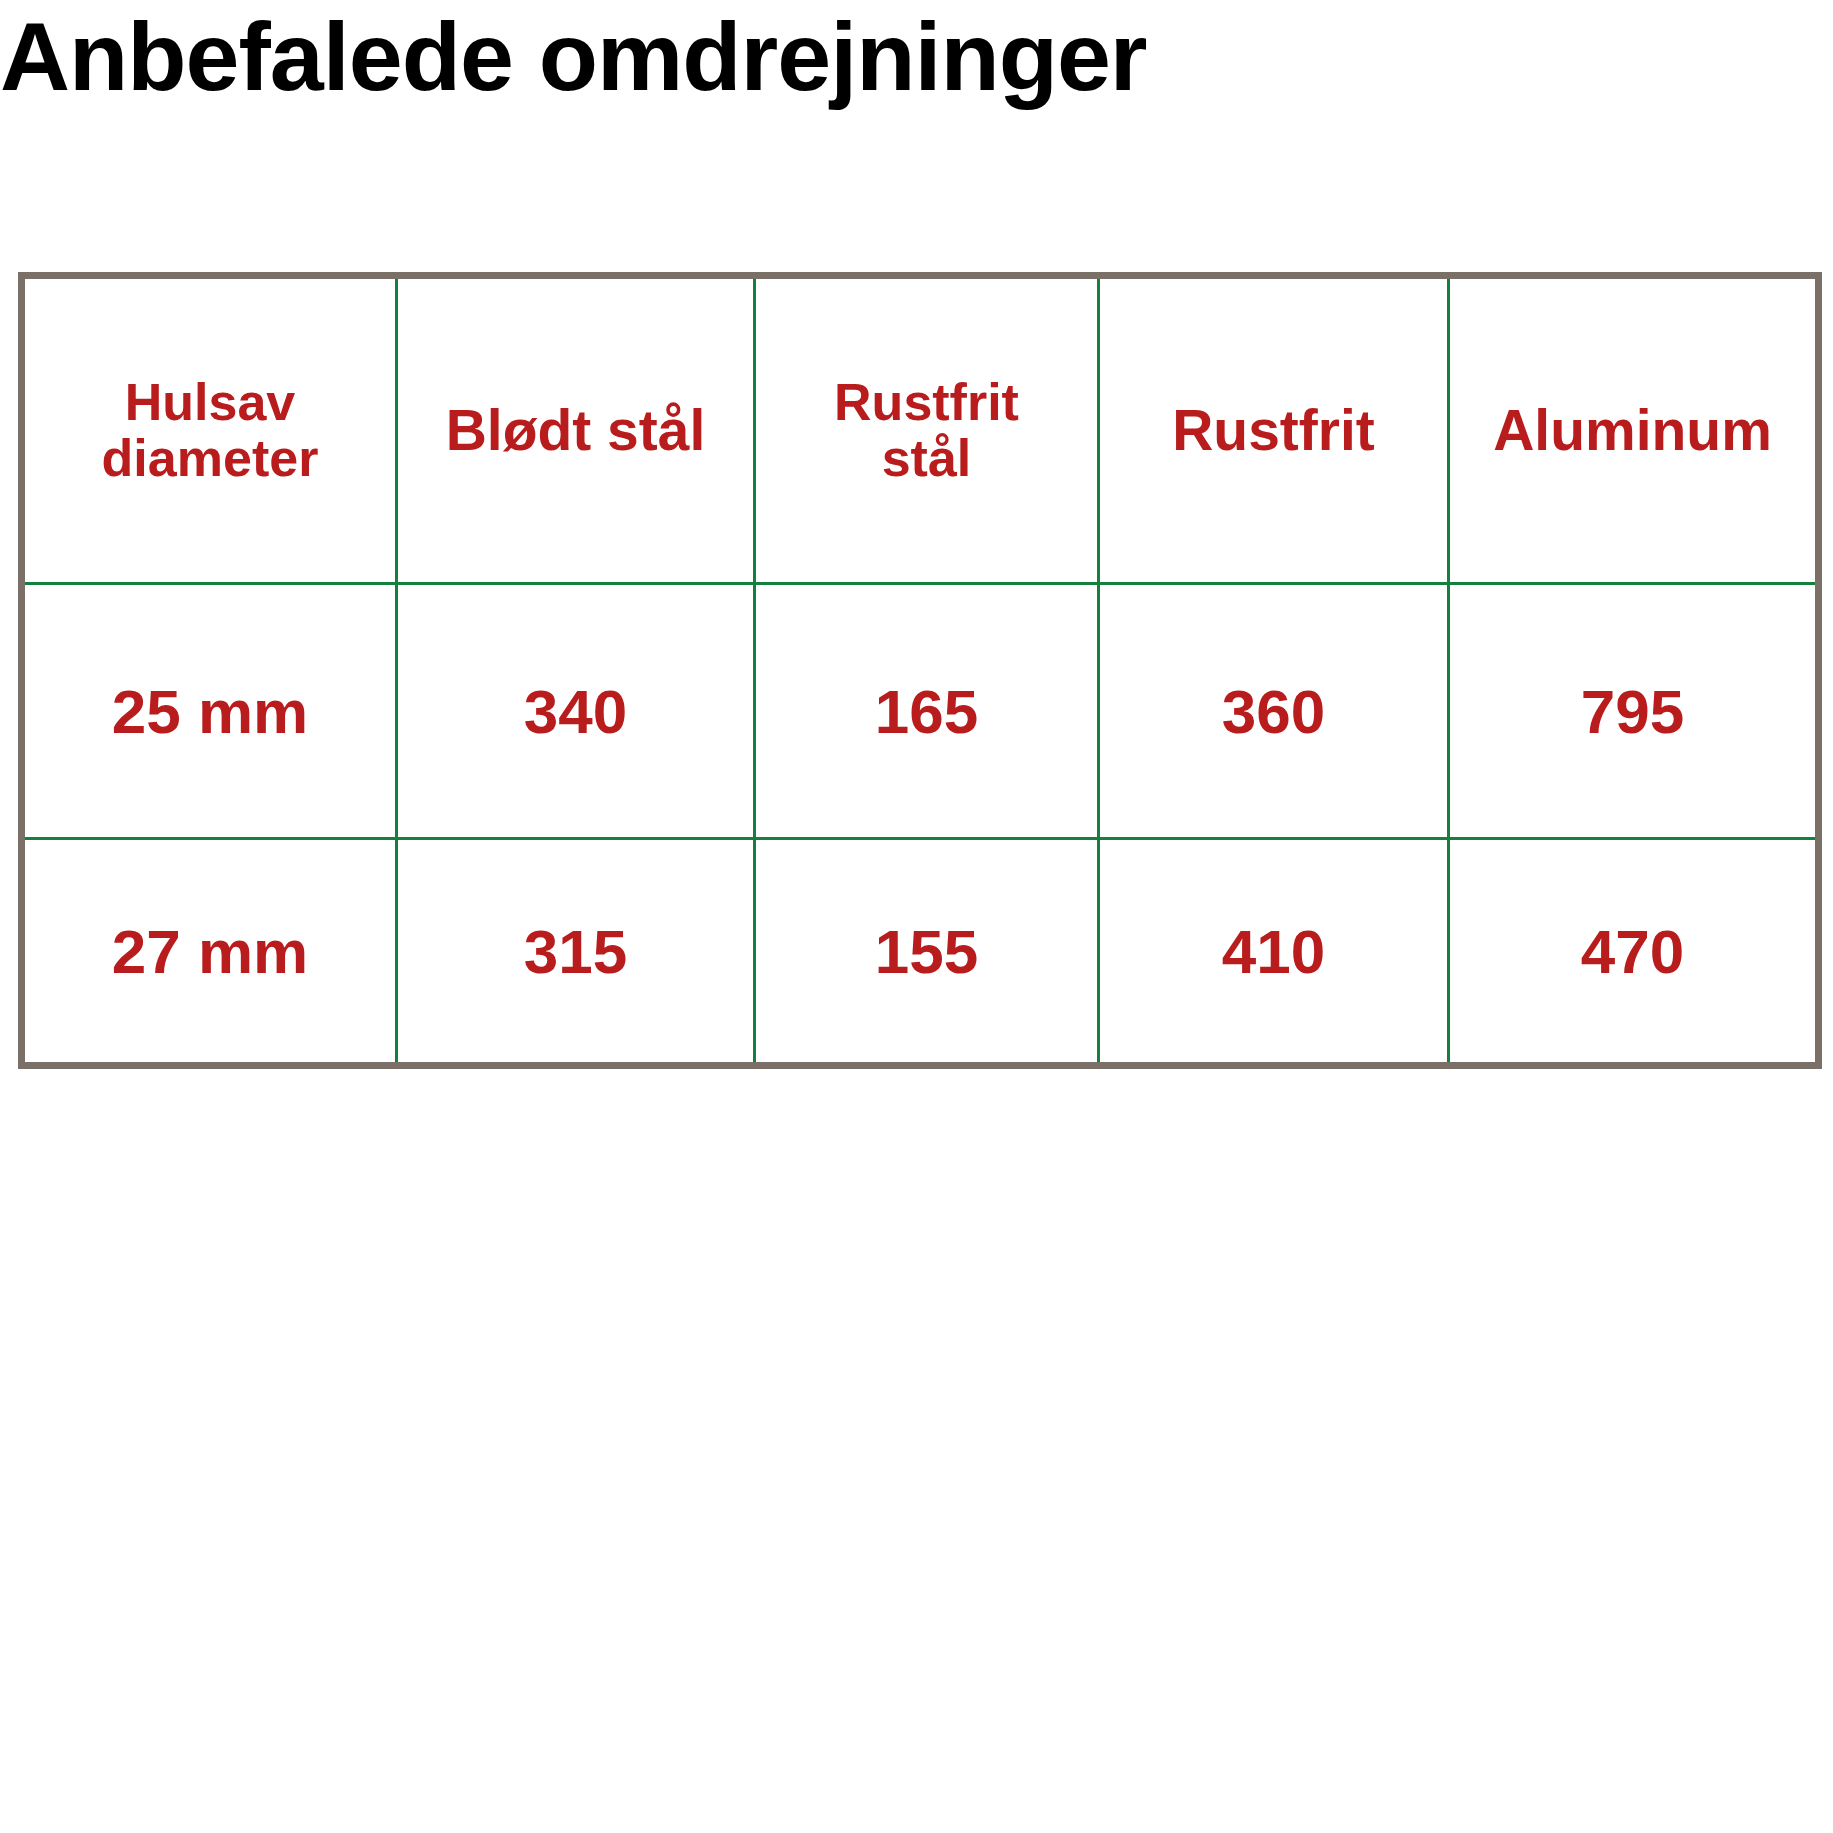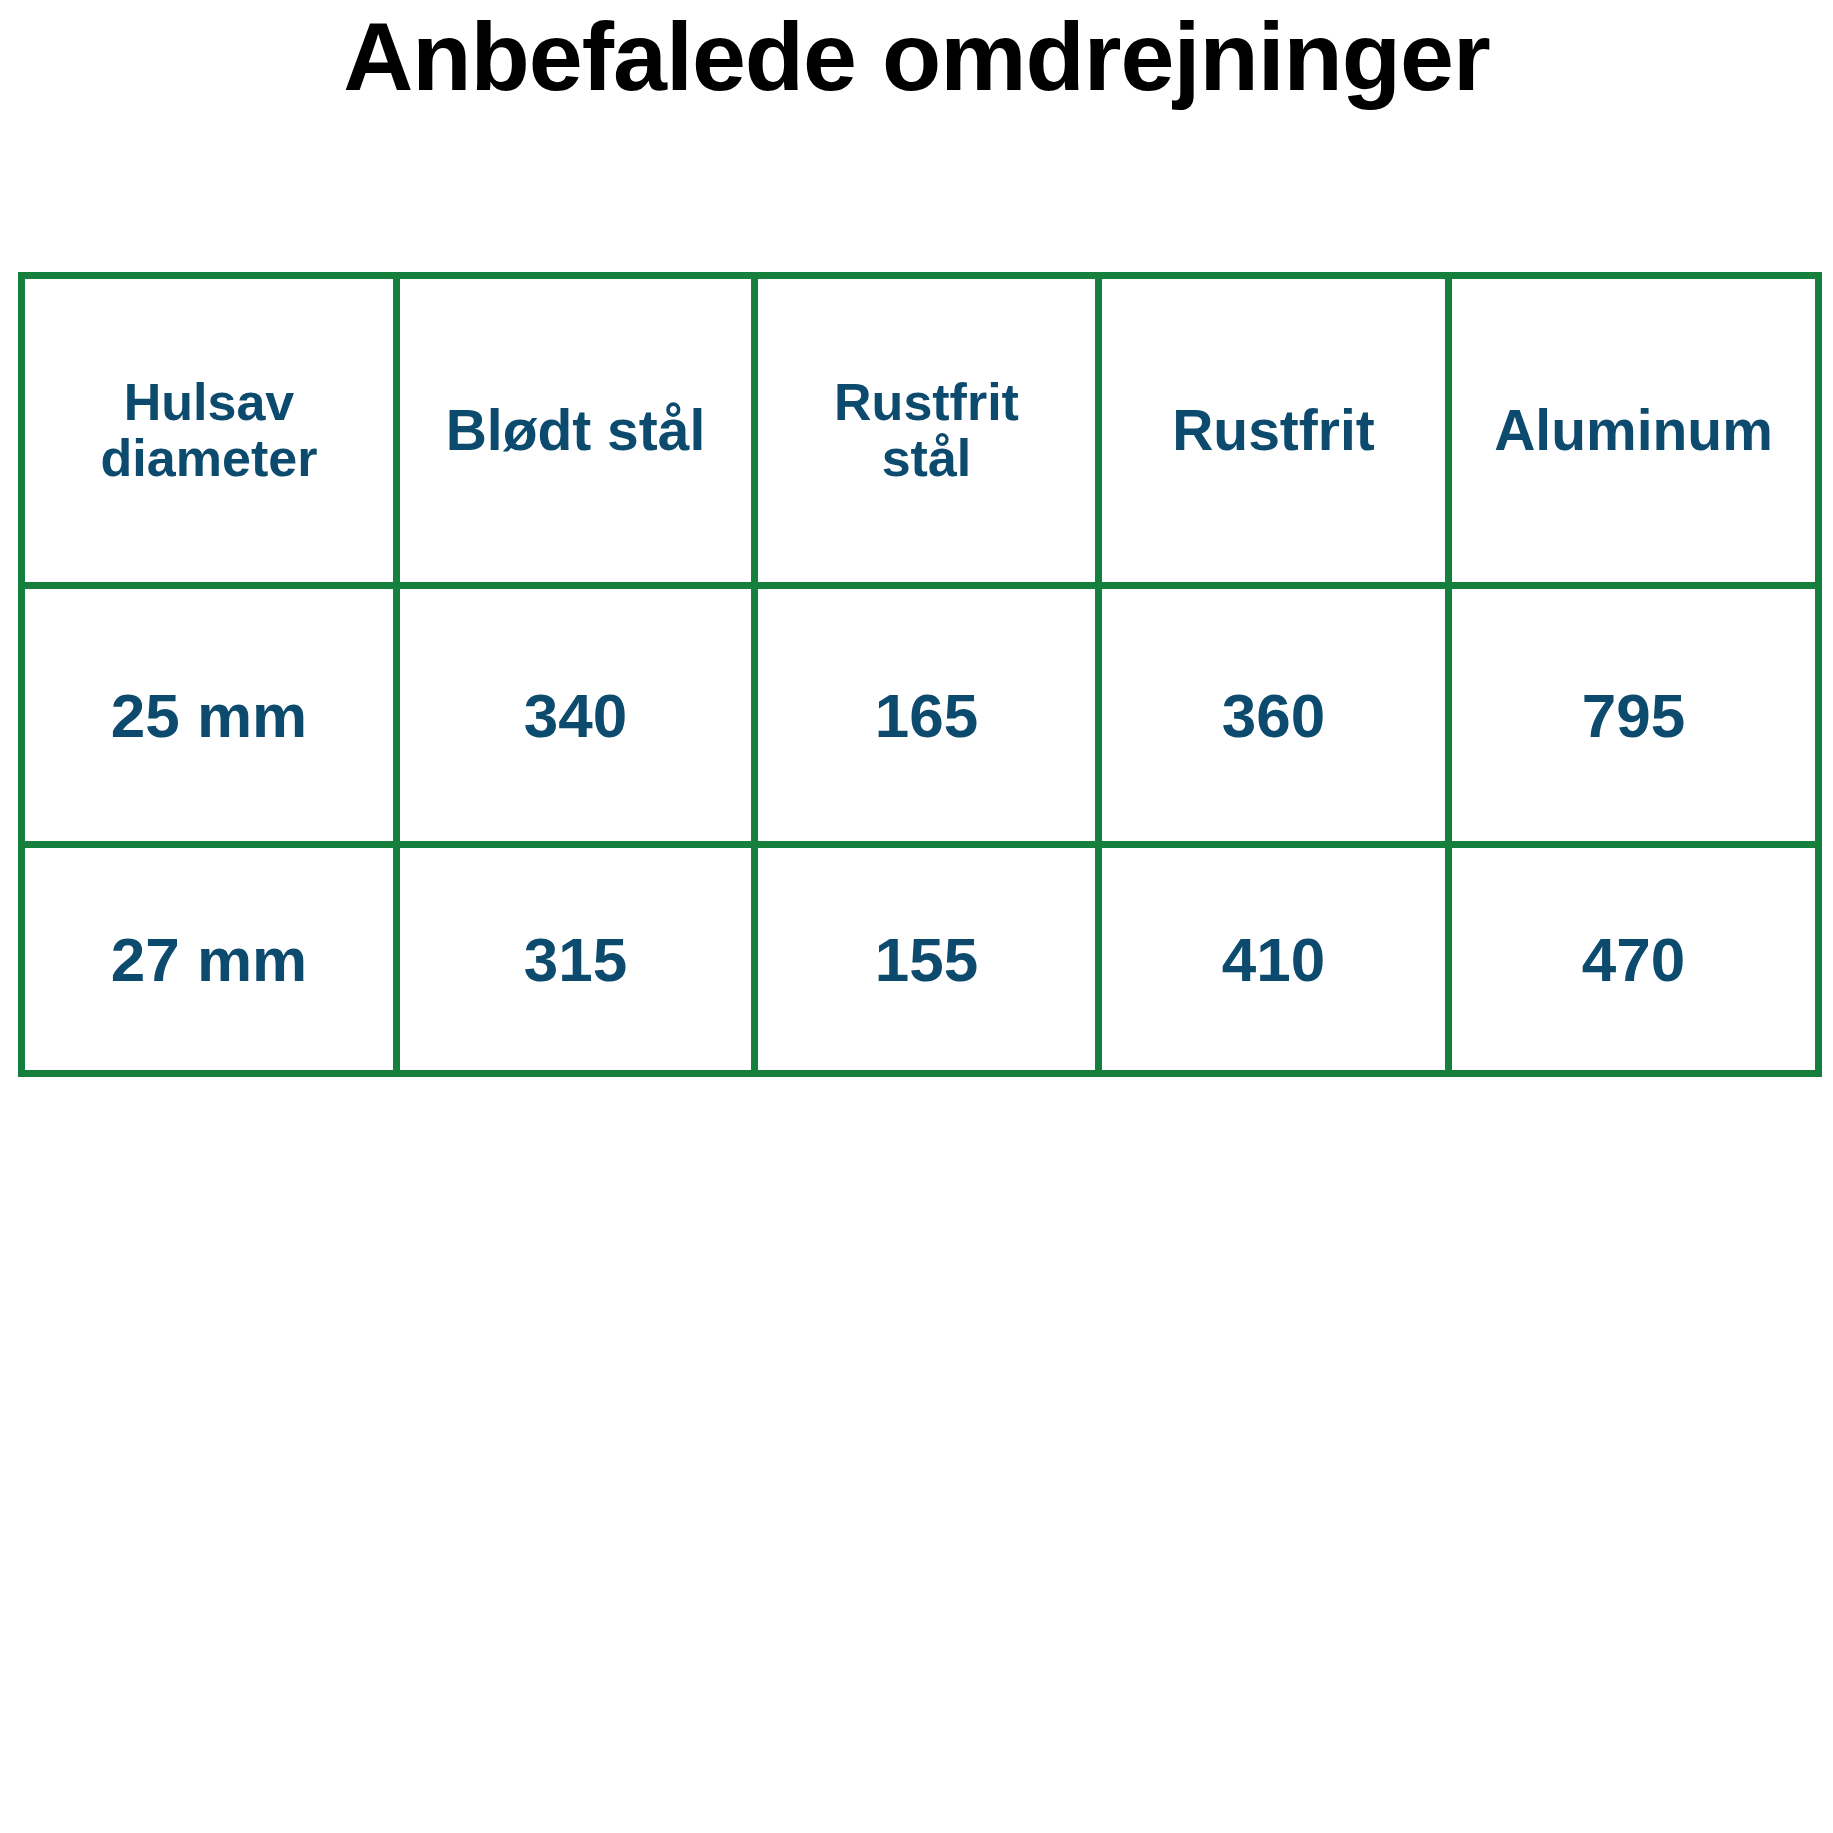--- a/index.html
+++ b/index.html
@@ -14,21 +14,21 @@
     color: #000000;
     overflow: hidden;
   }
   .page {
     position: relative;
     width: 1833px;
     height: 1833px;
     box-sizing: border-box;
   }
   .title {
-    text-align: center;
+    text-align: left;
     font-size: 97px;
     font-weight: bold;
     letter-spacing: -1px;
     line-height: 1.0;
     padding-top: 8px;
     padding-bottom: 0;
     color: #000000;
   }
   .table-wrap {
     position: absolute;
@@ -42,25 +42,25 @@
     table-layout: fixed;
     border: 7px solid #7a7068;
   }
   table.rpm col.c0 { width: 375px; }
   table.rpm col.c1 { width: 358px; }
   table.rpm col.c2 { width: 344px; }
   table.rpm col.c3 { width: 350px; }
   table.rpm col.c4 { width: 370px; }
 
   table.rpm th, table.rpm td {
-    border: 7px solid #15803d;
+    border: 3px solid #15803d;
     text-align: center;
     vertical-align: middle;
     font-weight: bold;
-    color: #0c4a6e;
+    color: #b91c1c;
     padding: 0;
   }
   table.rpm thead th {
     height: 303px;
     font-size: 57px;
     line-height: 1.07;
   }
   table.rpm thead th.small {
     font-size: 52px;
   }

